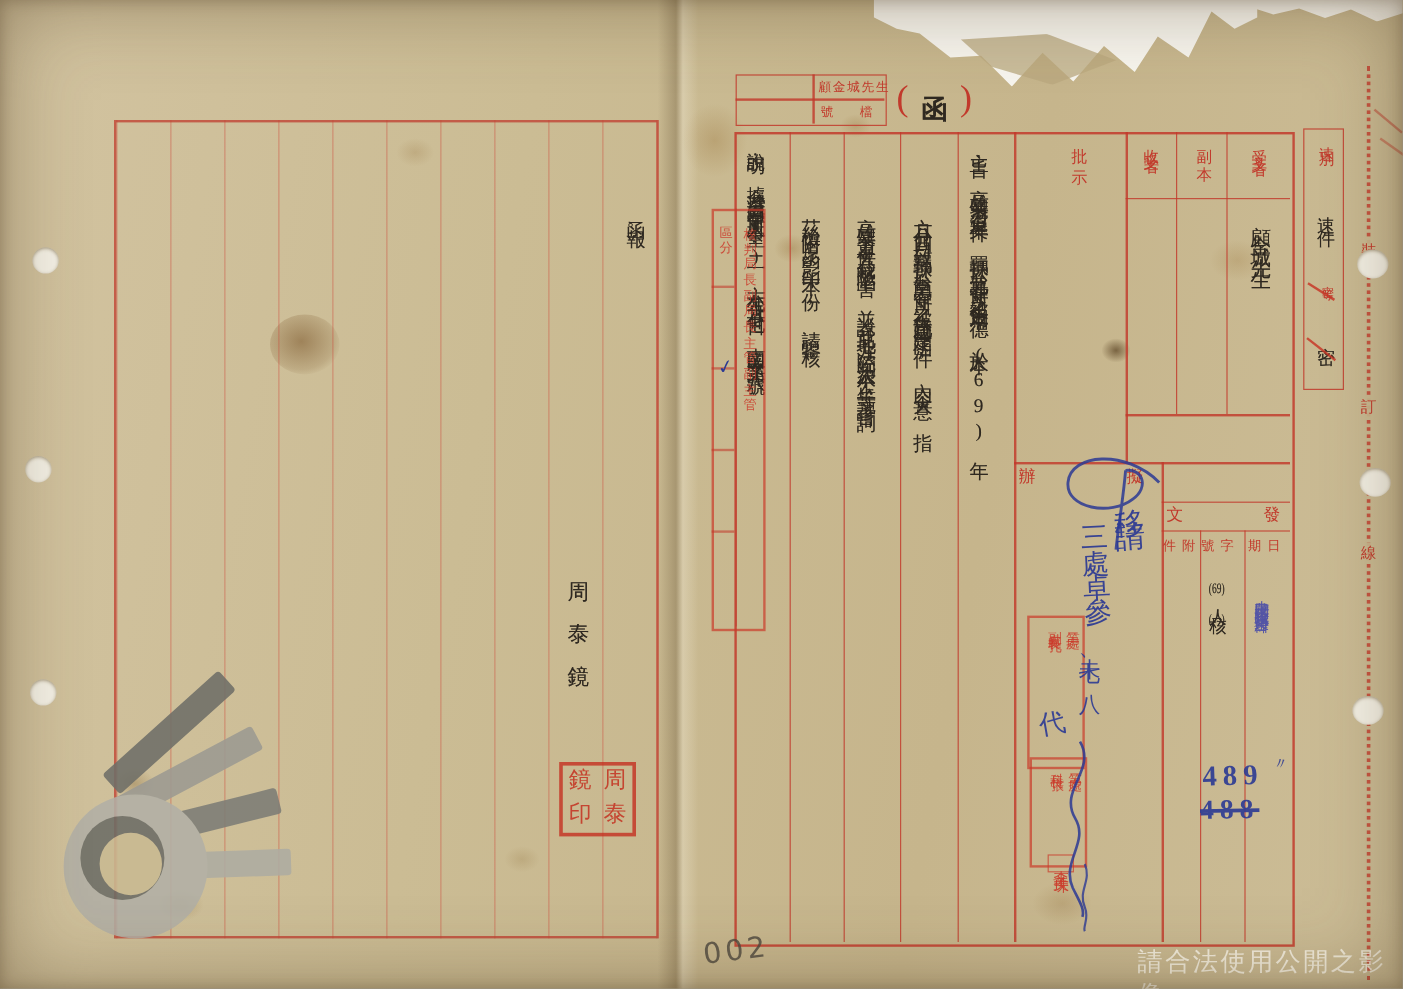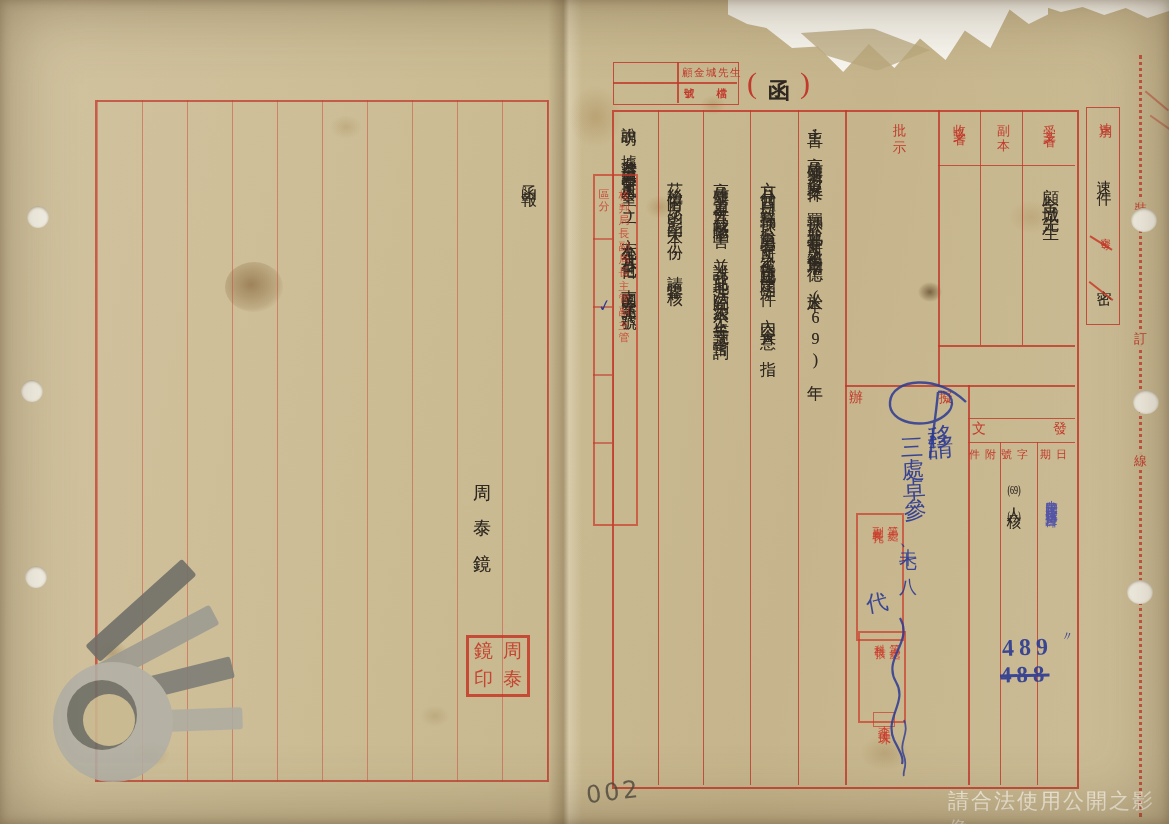--- a/index.html
+++ b/index.html
@@ -60,21 +60,21 @@
   </div>
 
   <div class="hole" style="left:27px;top:206px;width:22px;height:22px;"></div>
   <div class="hole" style="left:21px;top:380px;width:22px;height:22px;"></div>
   <div class="hole" style="left:25px;top:566px;width:22px;height:22px;"></div>
 
   <div class="abs" style="left:613px;top:62px;width:124px;height:41px;border:1.5px solid rgba(194,57,43,.85);"></div>
   <div class="rline" style="left:613px;top:82px;width:124px;height:1.5px;"></div>
   <div class="rline" style="left:677px;top:62px;width:1.5px;height:41px;"></div>
   <div class="abs red" style="left:682px;top:66px;font-size:10.5px;letter-spacing:1.5px;">顧金城先生</div>
-  <div class="abs red" style="left:684px;top:87px;font-size:10.5px;letter-spacing:22px;font-weight:bold;">號檔</div>
+  <div class="abs red" style="left:684px;top:87px;font-size:10.5px;letter-spacing:22px;">號檔</div>
 
   <span class="abs red" style="left:747px;top:66px;font-size:30px;">(</span>
   <span class="abs ink" style="left:768px;top:76px;font-size:22px;font-weight:bold;">函</span>
   <span class="abs red" style="left:800px;top:66px;font-size:30px;">)</span>
 
   <div class="abs" style="left:612px;top:110px;width:463px;height:675px;border:2px solid rgba(194,57,43,.85);"></div>
 
   <div class="rline" style="left:658px;top:110px;width:1px;height:675px;"></div>
   <div class="rline" style="left:703px;top:110px;width:1px;height:675px;"></div>
   <div class="rline" style="left:750px;top:110px;width:1px;height:675px;"></div>

